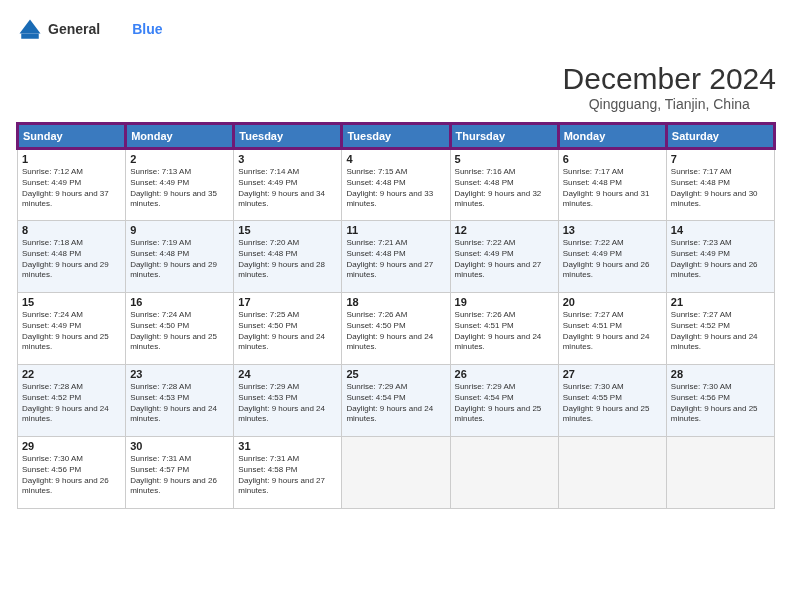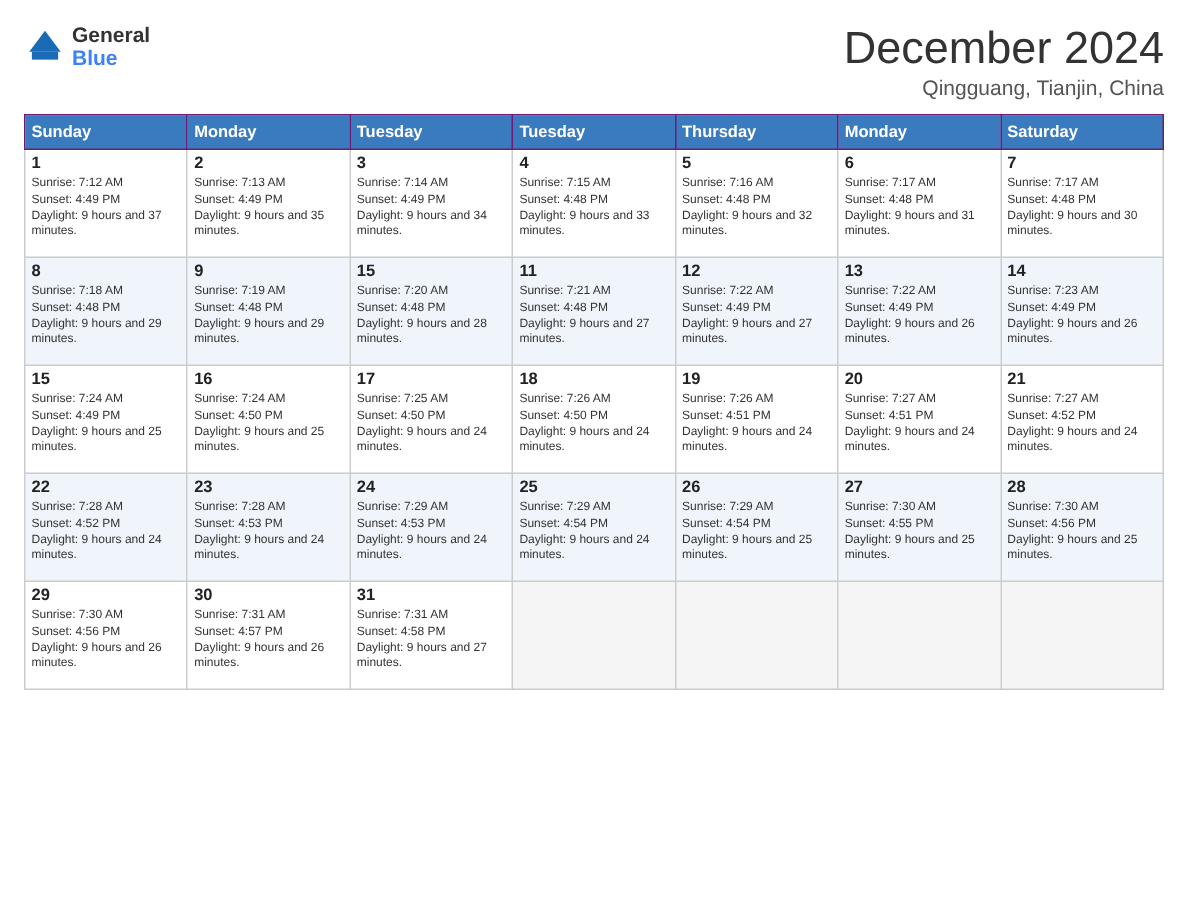--- a/index.html
+++ b/index.html
@@ -22,39 +22,41 @@
       align-items: flex-start;
       margin-bottom: 10px;
     }
     .logo {
       display: flex;
       align-items: center;
       gap: 4px;
     }
     .logo-text {
       display: flex;
-      flex-direction: column;
+      flex-direction: row;
       line-height: 1.1;
+      gap: 32px;
     }
     .logo-general {
       font-size: 14px;
       font-weight: bold;
       color: #333;
     }
     .logo-blue {
       font-size: 14px;
       font-weight: bold;
       color: #3b82f6;
     }
     .logo-icon {
       width: 28px;
       height: 28px;
     }
     .title-block {
-      text-align: right;
+      text-align: center;
+      margin-top: 46px;
     }
     .month-title {
       font-size: 30px;
       font-weight: 300;
       color: #333;
     }
     .location {
       font-size: 14px;
       color: #555;
     }
@@ -63,21 +65,21 @@
       border-collapse: collapse;
       table-layout: fixed;
     }
     th {
       background-color: #3a7abf;
       color: #fff;
       font-size: 11px;
       font-weight: bold;
       padding: 5px 4px;
       text-align: left;
-      border: 1px solid #701a75;
+      border: 3px solid #701a75;
     }
     td {
       border: 1px solid #ccc;
       vertical-align: top;
       padding: 3px 4px;
       font-size: 8.5px;
       color: #333;
       height: 72px;
       background: #fff;
     }

